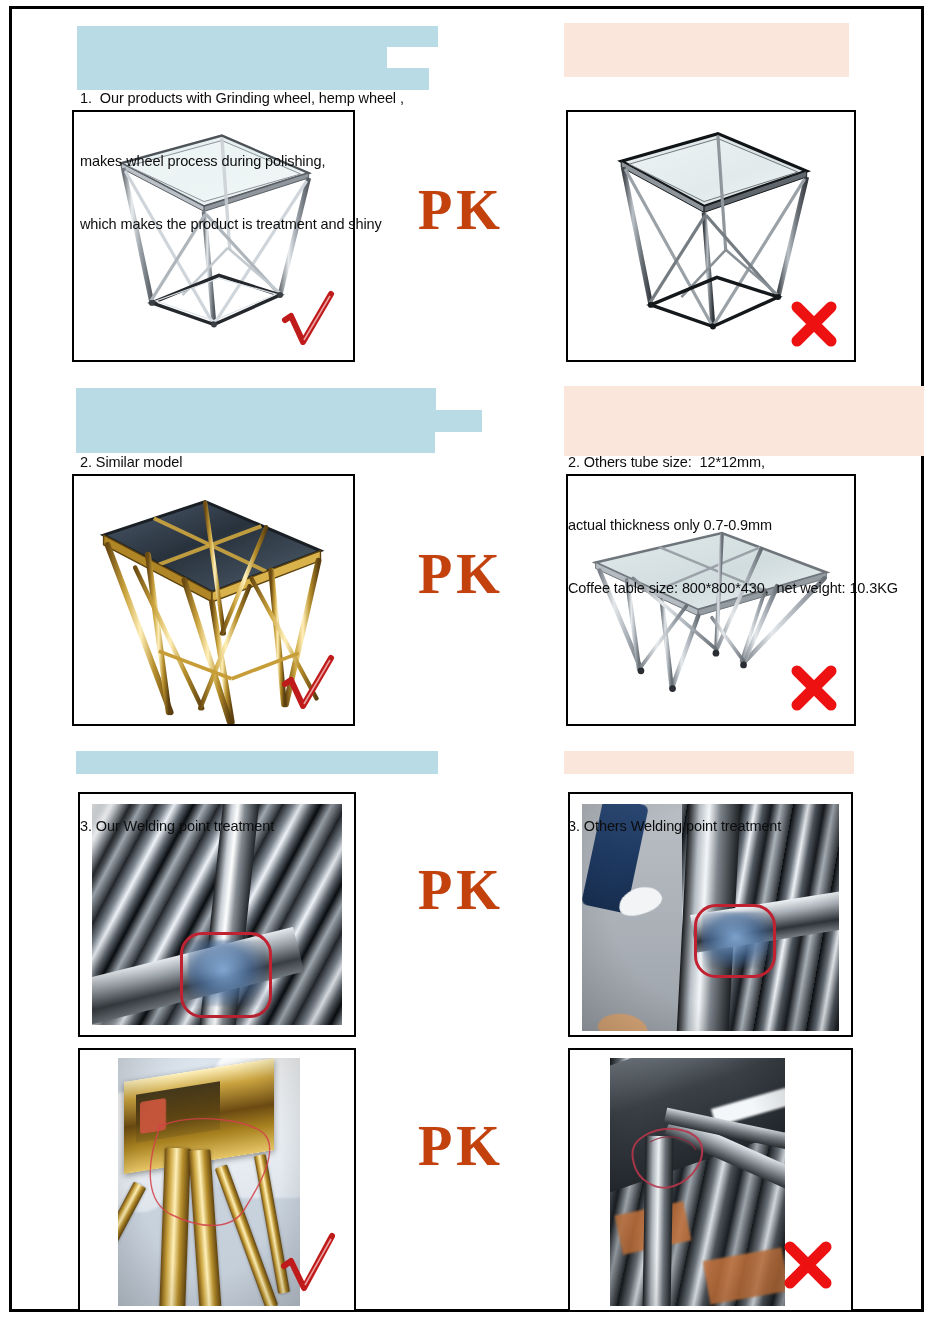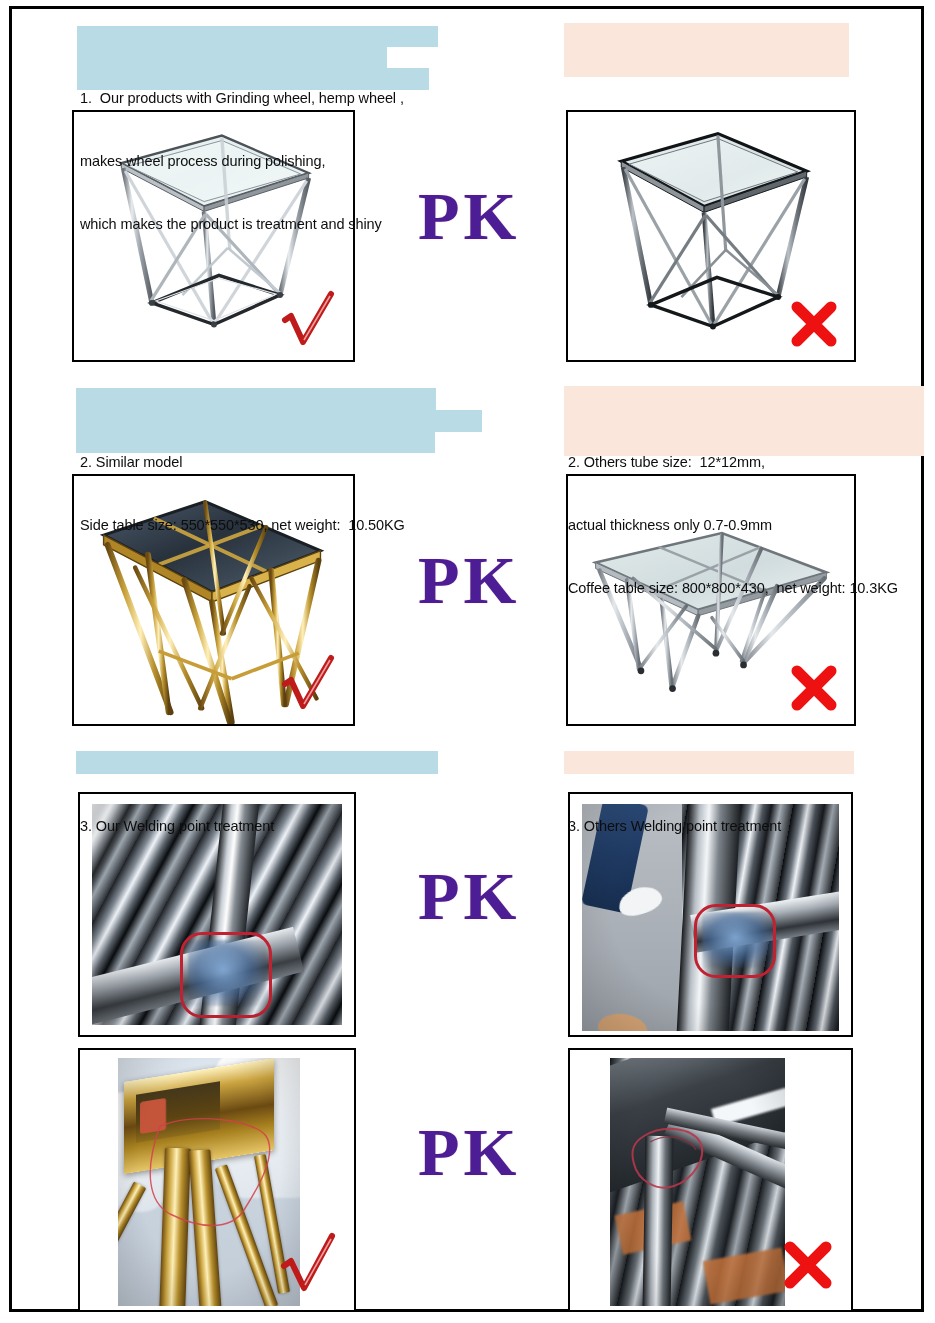--- a/index.html
+++ b/index.html
@@ -51,23 +51,23 @@
   
   .photo-frame {
     border: 2.5px solid #000000;
     background: #ffffff;
     overflow: hidden;
   }
 
   
   .pk {
     font-family: "Liberation Serif", serif;
-    font-size: 68px;
+    font-size: 56px;
     font-weight: 700;
-    color: #4c1d95;
+    color: #c2410c;
     letter-spacing: 4px;
     line-height: 1;
     text-shadow: 0 0 1px rgba(168,32,26,0.35);
     user-select: none;
   }
   .mark-cross { color: #ee1111; }
 
   
   .scene { position: absolute; inset: 0; }
   .scene svg { display: block; width: 100%; height: 100%; }
@@ -275,21 +275,20 @@
     </svg>
   </div>
 </div>
 
 <div class="cap-wrap" style="left:80px; top:390px; width:450px;">
   <div class="hl-band" style="left:-4px; top:-2px; width:360px; height:22px; background:#b8dbe6;"></div>
   <div class="hl-band" style="left:-4px; top:20px; width:406px; height:22px; background:#b8dbe6;"></div>
   <div class="hl-band" style="left:-4px; top:42px; width:359px; height:21px; background:#b8dbe6;"></div>
   <div class="caption">
     <span class="cap-line">2. Similar model</span>
-    <span class="cap-line">Side table size: 550*550*530, net weight:  10.50KG</span>
   </div>
 </div>
 
 <div class="cap-wrap" style="left:568px; top:390px; width:380px;">
   <div class="hl-band" style="left:-4px; top:-4px; width:360px; height:70px; background:#fae6da;"></div>
   <div class="caption">
     <span class="cap-line">2. Others tube size:  12*12mm,</span>
     <span class="cap-line">actual thickness only 0.7-0.9mm</span>
     <span class="cap-line">Coffee table size: 800*800*430,  net weight: 10.3KG</span>
   </div>

